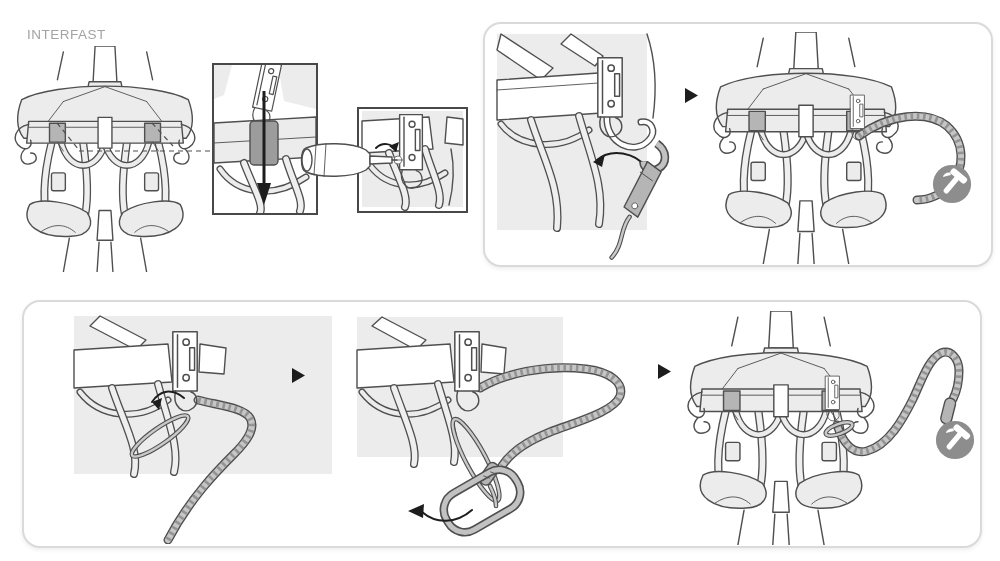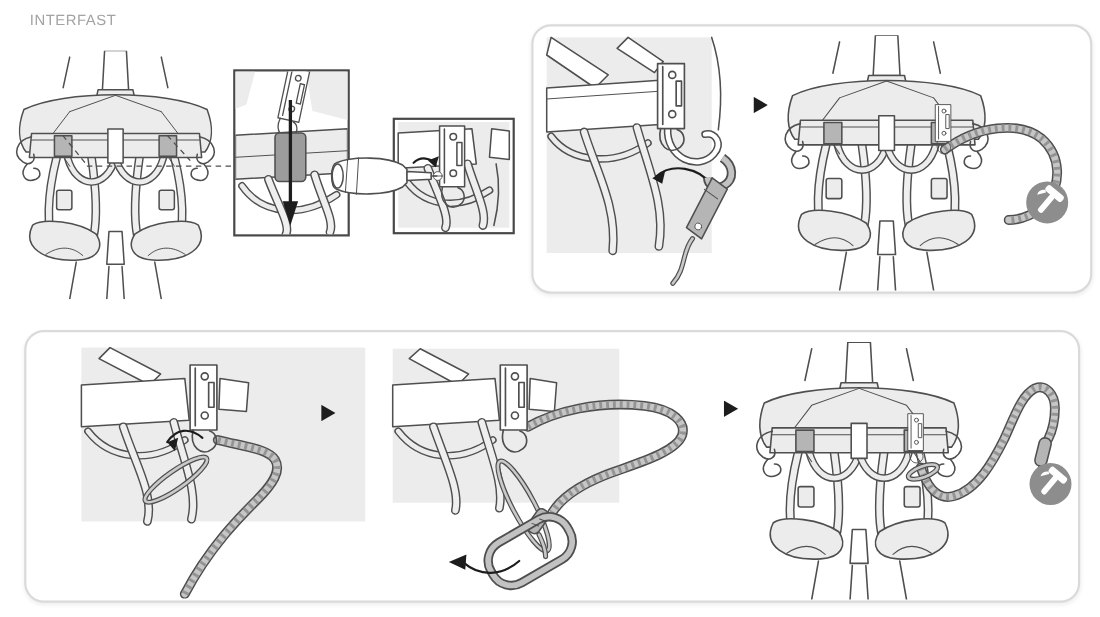--- a/index.html
+++ b/index.html
@@ -1,20 +1,20 @@
 <!DOCTYPE html>
 <html style="--bg: #ffffff; --line: #4f4f4f; --fill-light: #ececec; --fill-mid: #b5b5b5; --fill-dark: #9c9c9c; --badge: #8d8d8d; --panel-border: #dadada; --box-border: #484848; --arrow: #1d1d1d; --title-color: #a3a3a3;"><head>
 <meta charset="utf-8">
 <style>
   *{margin:0;padding:0;box-sizing:border-box}
   html,body{width:1000px;height:561px;background:var(--bg,#fff);overflow:hidden;
     font-family:"Liberation Sans",sans-serif}
   .page{position:relative;width:1000px;height:561px;background:var(--bg,#fff)}
   .abs{position:absolute}
-  .title{position:absolute;left:27px;top:11px;font-size:13.5px;letter-spacing:.5px;
+  .title{position:absolute;left:27px;top:27px;font-size:13.5px;letter-spacing:.5px;
     color:var(--title-color,#a3a3a3);font-weight:400}
   .dbox{position:absolute;border:2px solid var(--box-border,#484848);background:#fff}
   .panel{position:absolute;border:2px solid var(--panel-border,#dadada);border-radius:18px;
     background:#fff;box-shadow:0 2px 4px rgba(0,0,0,.07)}
   
   .s{stroke:var(--line,#4f4f4f);stroke-width:1.4;fill:none;stroke-linecap:round;stroke-linejoin:round}
   .s2{stroke:var(--line,#4f4f4f);stroke-width:.9;fill:none;stroke-linecap:round}
   .sc{stroke:var(--line,#4f4f4f);stroke-width:.8;fill:none;stroke-linecap:round;stroke-linejoin:round}
   .fw{fill:#fff}.fl{fill:var(--fill-light,#ececec)}.fm{fill:var(--fill-mid,#b5b5b5)}.fd{fill:var(--fill-dark,#9c9c9c)}
   .bg{fill:var(--fill-light,#ececec);stroke:none}

